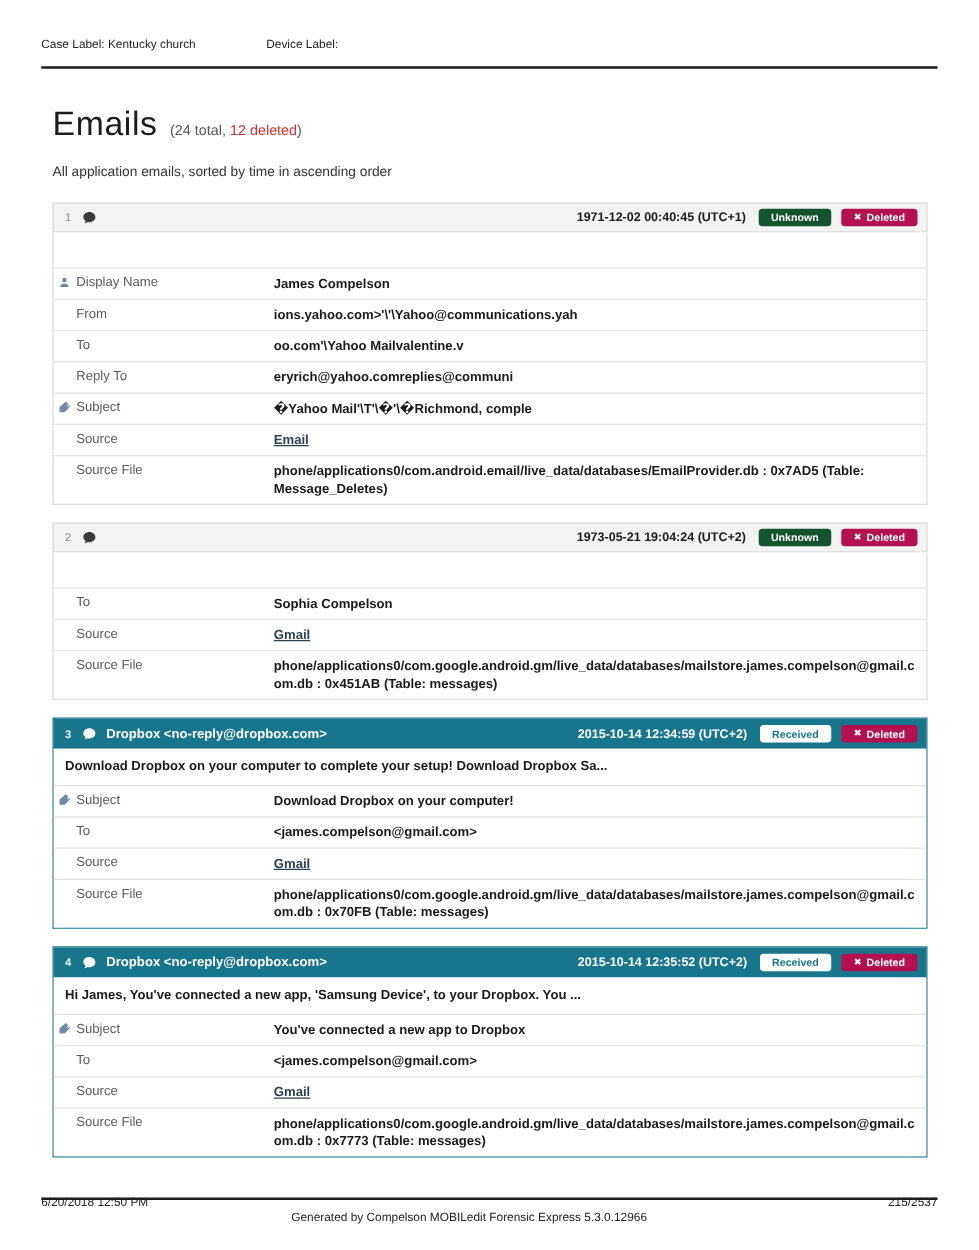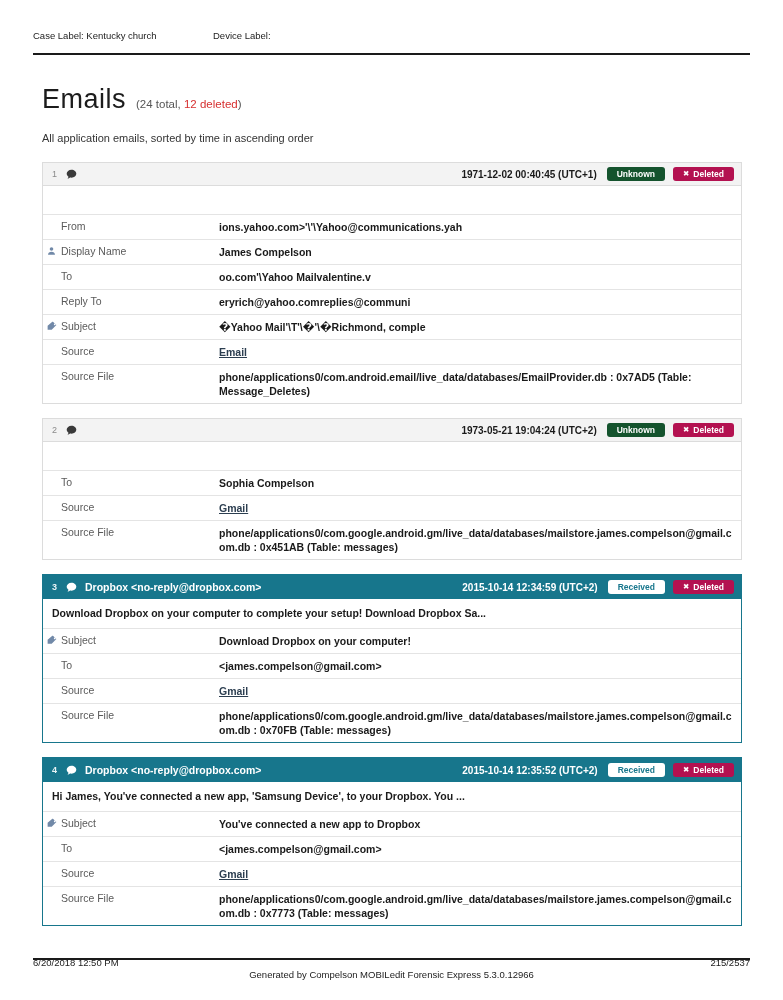--- a/index.html
+++ b/index.html
@@ -64,21 +64,21 @@
   .flabel{width:158px;font-size:10.5px;color:#5a5a5a;line-height:13px;}
   .fvalue{flex:1;font-size:10.5px;font-weight:bold;color:#1a1a1a;line-height:14px;overflow-wrap:anywhere;}
   .fvalue a{color:#2c3e50;text-decoration:underline;margin-top:32px;}
 
   .bottom-rule{position:absolute;bottom:40px;left:33px;right:33px;height:2px;background:#1a1a1a;}
   .page-footer{
     position:absolute;bottom:20px;left:33px;right:33px;
     font-size:9.5px;color:#222;display:flex;align-items:center;
   }
   .pf-left{width:200px;}
-  .pf-center{flex:1;text-align:center;margin-top:25px;}
+  .pf-center{flex:1;text-align:left;margin-top:25px;}
   .pf-right{width:200px;text-align:right;}
 </style>
 </head>
 <body>
 
 <div class="page-header">
   <span class="ph-col1">Case Label: Kentucky church</span>
   <span class="ph-col3">Device Label:</span>
 </div>
 <div class="top-rule"></div>
@@ -103,39 +103,39 @@
       <span class="hspacer"></span>
       <span class="timestamp">1971-12-02 00:40:45 (UTC+1)</span>
       <span class="badge status-unknown">Unknown</span>
       <span class="badge deleted">
           <span class="x">✖</span>
           <span>Deleted</span>
         </span>
     </div>
     <div class="card-body">
       <div class="preview"></div>
-      <div class="frow">
-        <span class="ficon"></span>
-        <span class="flabel">From</span>
-        <span class="fvalue">ions.yahoo.com&gt;'\'\Yahoo@communications.yah</span>
-      </div>
       <div class="frow">
         <span class="ficon">
             <svg width="9" height="10" viewBox="0 0 16 16">
               <g fill="#7189a8">
                 <circle cx="8" cy="4.5" r="3.2"></circle>
                 <path d="M1.8 14.5c0-3.2 2.8-5.2 6.2-5.2s6.2 2 6.2 5.2z"></path>
               </g>
             </svg>
           </span>
         <span class="flabel">Display Name</span>
         <span class="fvalue">James Compelson</span>
       </div>
       <div class="frow">
         <span class="ficon"></span>
+        <span class="flabel">From</span>
+        <span class="fvalue">ions.yahoo.com&gt;'\'\Yahoo@communications.yah</span>
+      </div>
+      <div class="frow">
+        <span class="ficon"></span>
         <span class="flabel">To</span>
         <span class="fvalue">oo.com'\Yahoo Mailvalentine.v</span>
       </div>
       <div class="frow">
         <span class="ficon"></span>
         <span class="flabel">Reply To</span>
         <span class="fvalue">eryrich@yahoo.comreplies@communi</span>
       </div>
       <div class="frow">
         <span class="ficon">

